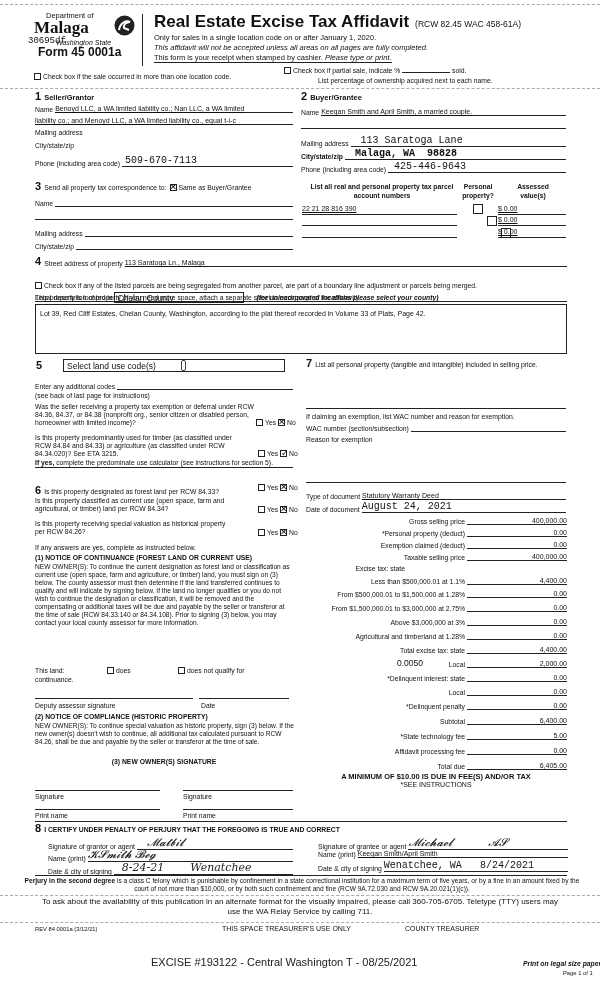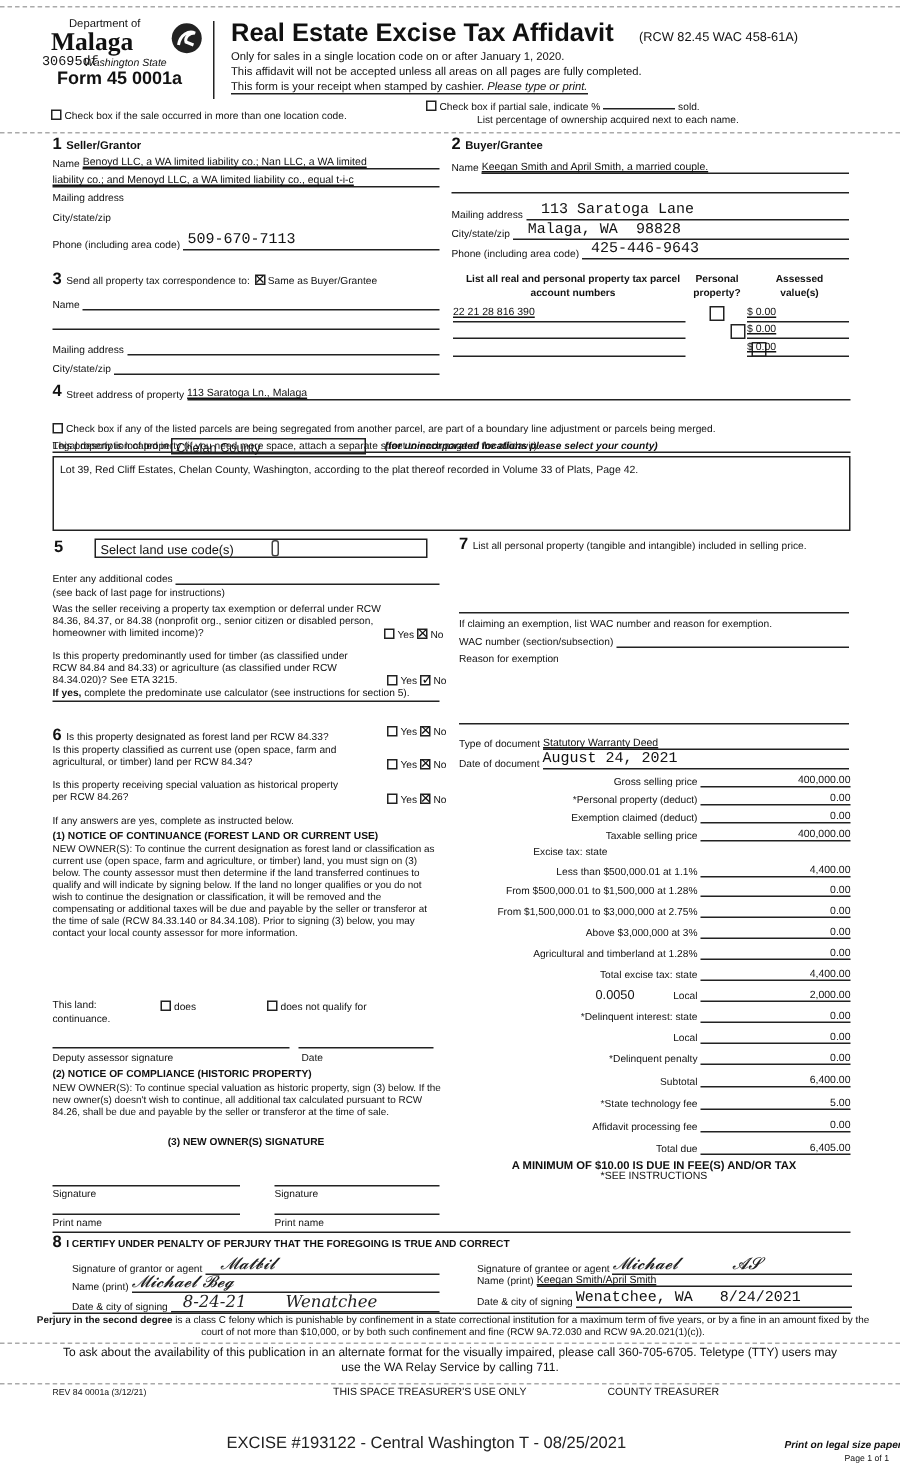--- a/index.html
+++ b/index.html
@@ -41,24 +41,24 @@
       </svg>
   </div>
   <div class="abs" style="left:22px; top:28px; font-size:7px; font-style:italic;">Washington State</div>
 </div>
 <div class="abs mono" style="left:28px; top:36px; font-size:9px;">30695df</div>
 <div class="abs" style="left:38px; top:45px; font-size:12px; font-weight:bold;">Form 45 0001a</div>
 <div class="abs" style="left:142px; top:14px; height:52px; border-left:1px solid #222;"></div>
 
 <div class="abs" style="left:154px; top:12px; white-space:nowrap;">
   <span style="font-size:17px; font-weight:bold;">Real Estate Excise Tax Affidavit</span>
-  <span style="font-size:8.5px; margin-left:15px;">(RCW 82.45 WAC 458-61A)</span>
+  <span style="font-size:8.5px; margin-left:4px;">(RCW 82.45 WAC 458-61A)</span>
 </div>
 <div class="abs" style="left:154px; top:33px; font-size:7.5px; white-space:nowrap;">Only for sales in a single location code on or after January 1, 2020.</div>
-<div class="abs" style="left:154px; top:43px; font-size:7.5px; white-space:nowrap;">This affidavit will not be accepted unless all areas on all pages are fully completed.</div>
+<div class="abs" style="left:154px; top:43px; font-size:7.5px; white-space:nowrap;font-style:italic;">This affidavit will not be accepted unless all areas on all pages are fully completed.</div>
 <div class="abs" style="left:154px; top:53px; font-size:7.5px; white-space:nowrap; border-bottom:1px solid #222;">
   <span>This form is your receipt when stamped by cashier. </span><i>Please type or print.</i>
 </div>
 
 <div class="abs lbl" style="left:34px; top:73px;">
   <span class="cb"></span><span>Check box if the sale occurred in more than one location code.</span>
 </div>
 <div class="abs lbl" style="left:284px; top:67px;">
   <span class="cb"></span><span>Check box if partial sale, indicate %</span>
   <span style="display:inline-block; width:48px; border-bottom:1px solid #222;"></span>
@@ -105,21 +105,21 @@
       <span class="hand" style="font-size:7px;">Keegan Smith and April Smith, a married couple.</span>
     </span>
 </div>
 <div class="abs ul" style="left:301px; top:128px; width:265px;"></div>
 <div class="row" style="left:301px; top:135px; width:265px;">
   <span class="lbl">Mailing address</span>
   <span class="fill">
       <span class="mono" style="font-size:10px; margin-left:10px;">113 Saratoga Lane</span>
     </span>
 </div>
-<div class="row" style="left:301px; top:148px; width:265px;">
+<div class="row" style="left:301px; top:148px; width:265px;font-weight:bold;">
   <span class="lbl">City/state/zip</span>
   <span class="fill">
       <span class="mono" style="font-size:10px; margin-left:10px; white-space:pre;">Malaga, WA  98828</span>
     </span>
 </div>
 <div class="row" style="left:301px; top:161px; width:265px;">
   <span class="lbl">Phone (including area code)</span>
   <span class="fill">
       <span class="mono" style="font-size:10px; margin-left:6px;">425-446-9643</span>
     </span>
@@ -374,21 +374,21 @@
 
 <div class="row" style="left:48px; top:836px; width:245px;">
   <span class="lbl">Signature of grantor or agent</span>
   <span class="fill">
       <span class="sig-scrawl" style="margin-left:10px;">𝓜𝓪𝓽𝓫𝓲𝓵</span>
     </span>
 </div>
 <div class="row" style="left:48px; top:848px; width:245px;">
   <span class="lbl">Name (print)</span>
   <span class="fill">
-      <span class="sig-scrawl">𝓜𝓲𝓬𝓱𝓪𝓮𝓵 𝓑𝓮𝓰</span>
+      <span class="sig-scrawl">𝓚𝓢𝓶𝓲𝓽𝓱 𝓑𝓮𝓰</span>
     </span>
 </div>
 <div class="row" style="left:48px; top:861px; width:245px;">
   <span class="lbl">Date &amp; city of signing</span>
   <span class="fill">
     <span class="sig-scrawl" style="margin-left:8px;">8-24-21</span>
     <span class="sig-scrawl" style="margin-left:26px;">Wenatchee</span>
   </span>
 </div>
 

